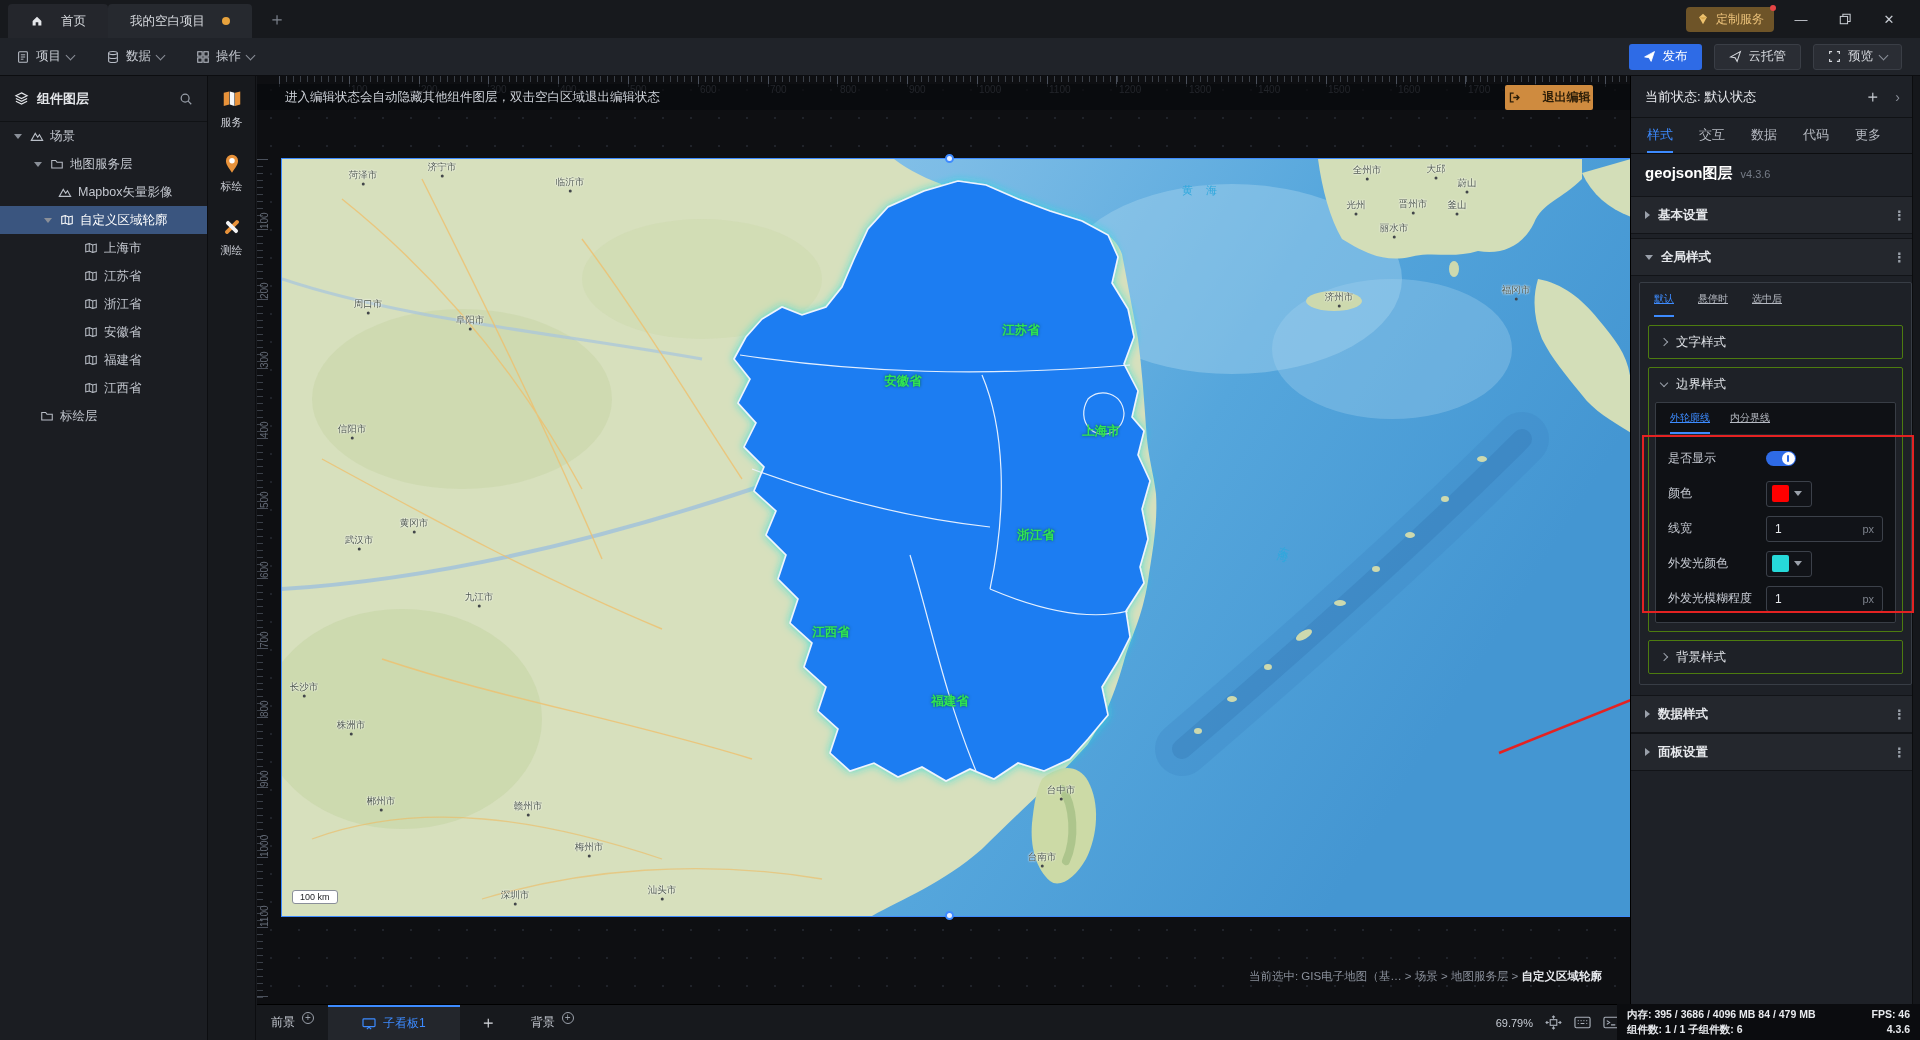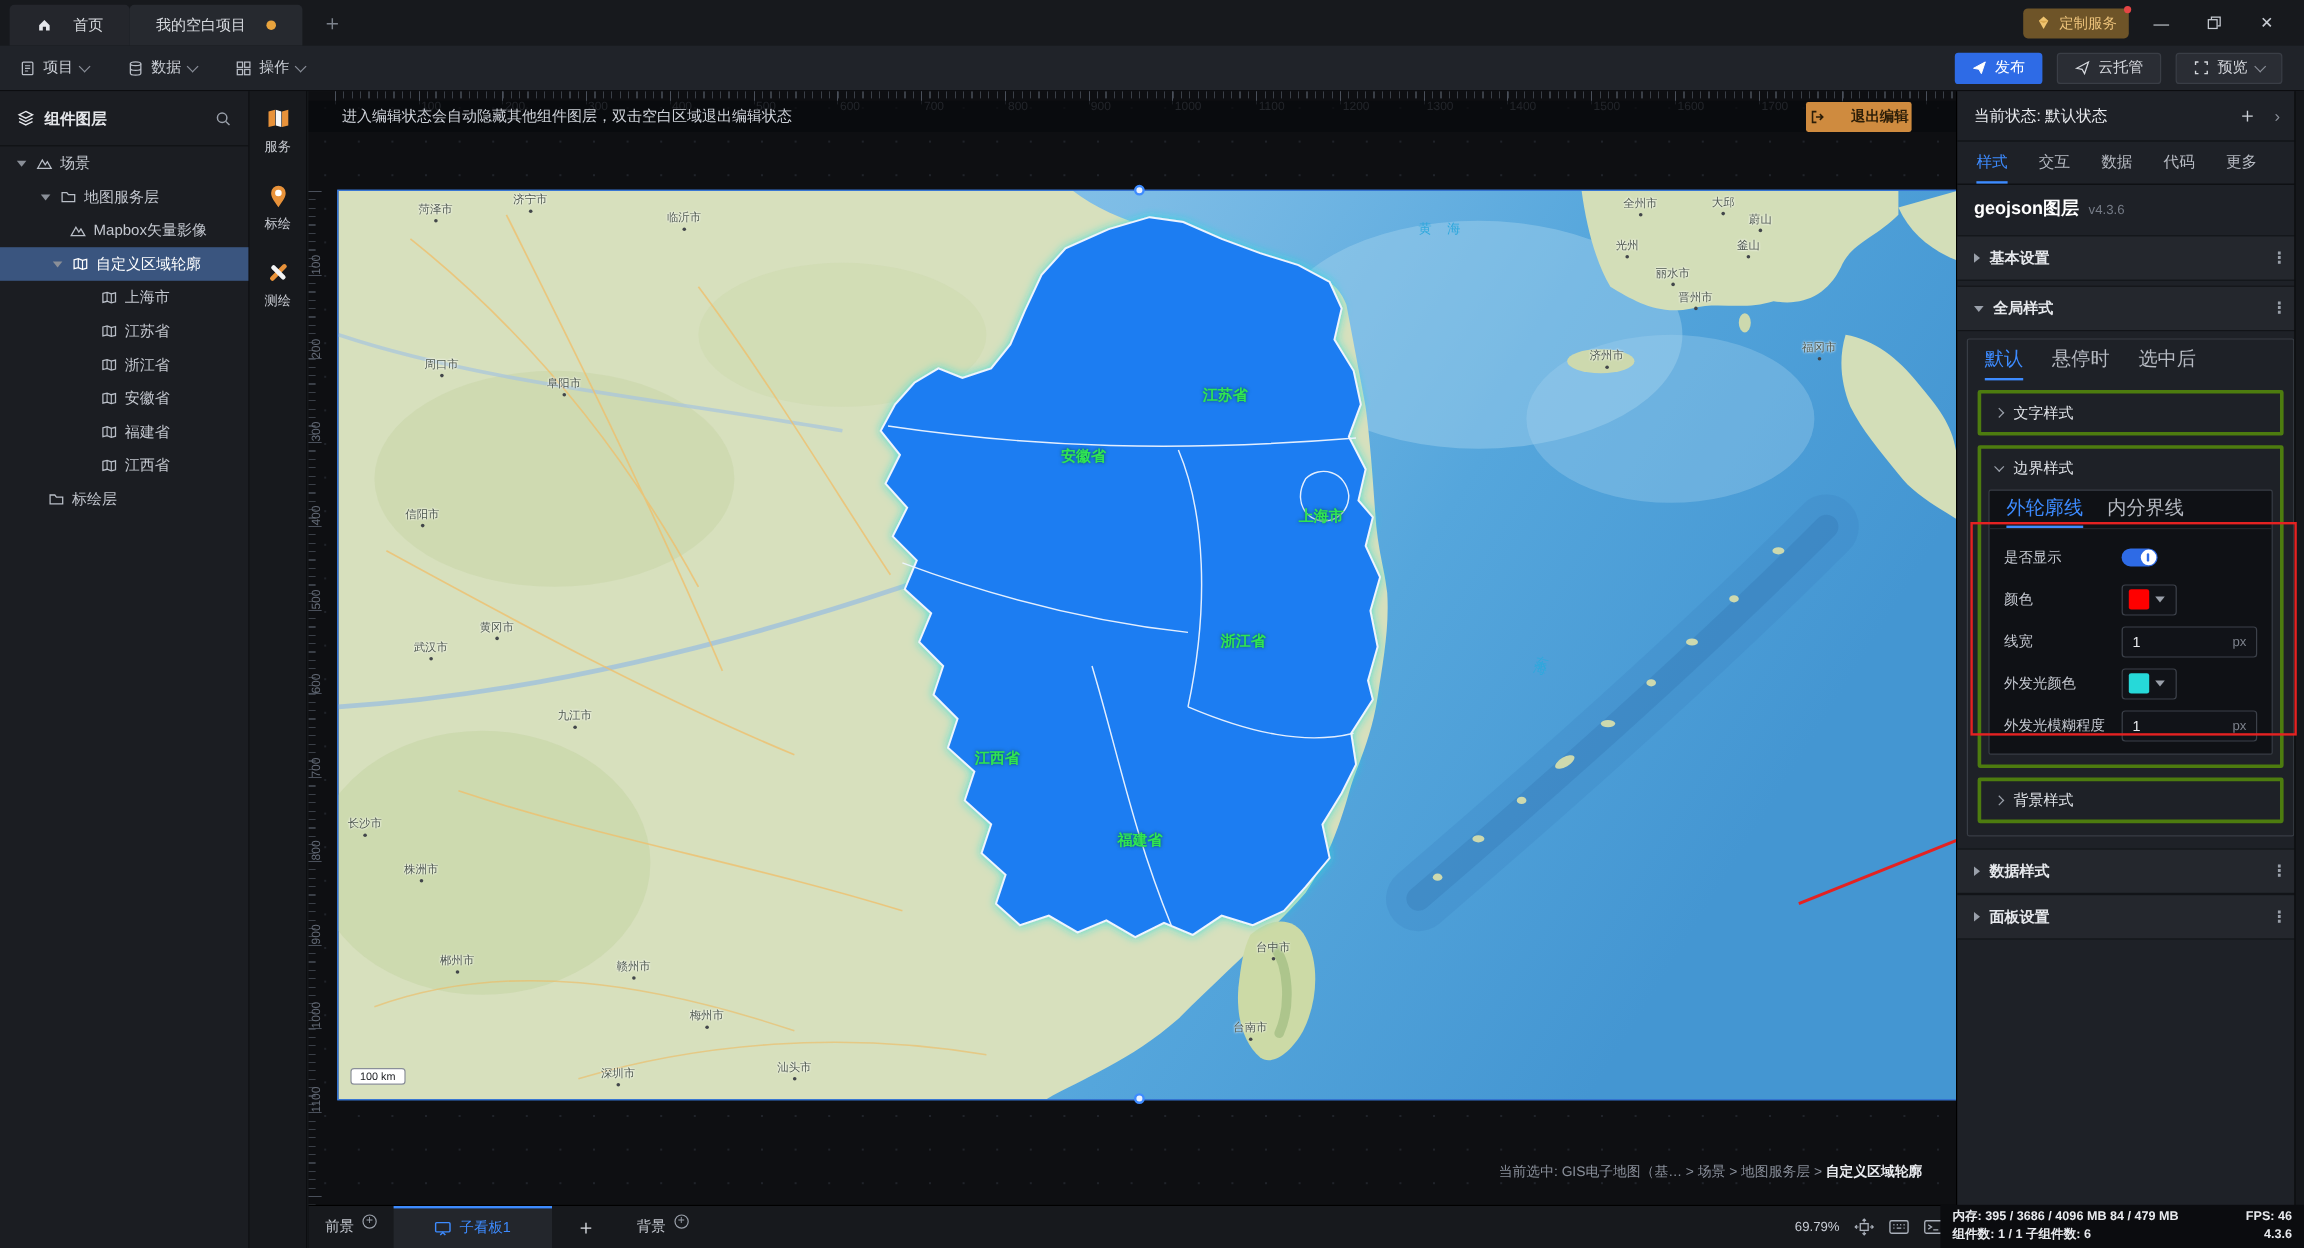--- a/index.html
+++ b/index.html
@@ -92,23 +92,23 @@
   .ptab.on{color:#3d8bff;border-bottom-color:#3d8bff;}
   .ptitle{height:38px;display:flex;align-items:baseline;gap:8px;padding:10px 14px 0;}
   .ptitle .nm{color:#fff;font-weight:bold;font-size:15px;}
   .ptitle .ver{color:#767c87;font-size:11px;}
   .sec{height:38px;display:flex;align-items:center;gap:8px;padding:0 14px;background:#24272d;border-top:1px solid #121418;border-bottom:1px solid #121418;color:#e6e8ec;font-weight:bold;font-size:12.5px;margin-top:4px;}
   .sec .car-r{width:0;height:0;border-top:4.5px solid transparent;border-bottom:4.5px solid transparent;border-left:5.5px solid #9aa0aa;}
   .sec .car-d{width:0;height:0;border-left:4.5px solid transparent;border-right:4.5px solid transparent;border-top:5.5px solid #9aa0aa;}
   .sec .dots{margin-left:auto;color:#9aa0aa;font-size:13px;letter-spacing:0;}
   .gbox{margin:6px 8px 0;border:1px solid #383d45;border-radius:2px;padding-bottom:10px;}
   .stabs{height:34px;display:flex;gap:24px;padding:0 14px;align-items:stretch;}
-  .stab{display:flex;align-items:center;color:#b6bac2;font-size:16px;border-bottom:2px solid transparent;}
+  .stab{display:flex;align-items:center;color:#b6bac2;font-size:10px;border-bottom:2px solid transparent;text-decoration:underline;}
   .stab.on{color:#3d8bff;border-bottom-color:#3d8bff;}
-  .sbox{margin:8px 8px 0;border:3px solid #4d7c0f;border-radius:2px;}
+  .sbox{margin:8px 8px 0;border:1px solid #4d7c0f;border-radius:2px;}
   .sbox-h{height:32px;display:flex;align-items:center;gap:9px;padding:0 12px;color:#dfe2e7;font-size:12.5px;}
   .chev-r{width:6px;height:6px;border-right:1.3px solid #9aa0aa;border-top:1.3px solid #9aa0aa;transform:rotate(45deg);}
   .chev-d{width:6px;height:6px;border-right:1.3px solid #9aa0aa;border-bottom:1.3px solid #9aa0aa;transform:rotate(45deg);margin-top:-3px;}
   .inbox{margin:2px 6px 8px;border:1px solid #383d45;border-radius:2px;background:#0f1115;}
   .btabs{height:32px;display:flex;gap:20px;padding:0 14px;align-items:stretch;border-bottom:1px solid #23262c;}
   .frow{height:35px;display:flex;align-items:center;padding:0 12px;}
   .frow .lbl{color:#c6cad2;font-size:12px;width:98px;flex:0 0 98px;}
   .toggle{width:30px;height:15px;border-radius:8px;background:#2e6be6;position:relative;}
   .toggle::after{content:'';position:absolute;right:1px;top:1px;width:13px;height:13px;border-radius:50%;background:#fff;}
   .toggle::before{content:'';position:absolute;right:7px;top:4px;width:2px;height:7px;background:#2e6be6;z-index:1;border-radius:1px;}
@@ -463,21 +463,21 @@
         <div class="city-label" style="left: 99px; top: 644px;">郴州市</div>
         <div class="city-label" style="left: 246px; top: 649px;">赣州市</div>
         <div class="city-label" style="left: 307px; top: 690px;">梅州市</div>
         <div class="city-label" style="left: 380px; top: 733px;">汕头市</div>
         <div class="city-label" style="left: 233px; top: 738px;">深圳市</div>
         <div class="city-label" style="left: 1085px; top: 13px;">全州市</div>
         <div class="city-label" style="left: 1154px; top: 12px;">大邱</div>
         <div class="city-label" style="left: 1185px; top: 26px;">蔚山</div>
         <div class="city-label" style="left: 1074px; top: 48px;">光州</div>
         <div class="city-label" style="left: 1175px; top: 48px;">釜山</div>
-        <div class="city-label" style="left: 1131px; top: 47px; margin-top: 44px;">晋州市</div>
+        <div class="city-label" style="left: 1131px; top: 47px;">晋州市</div>
         <div class="city-label" style="left: 1112px; top: 71px;">丽水市</div>
         <div class="city-label" style="left: 1057px; top: 140px;">济州市</div>
         <div class="city-label" style="left: 1234px; top: 133px;">福冈市</div>
         <div class="city-label" style="left: 779px; top: 633px;">台中市</div>
         <div class="city-label" style="left: 760px; top: 700px;">台南市</div>
       <div class="sea-label" style="left:900px;top:24px">黄 海</div>
       <div class="sea-label vert" style="left:996px;top:378px">东海</div>
       <div class="scalebar">100 km</div>
     </div>
 

